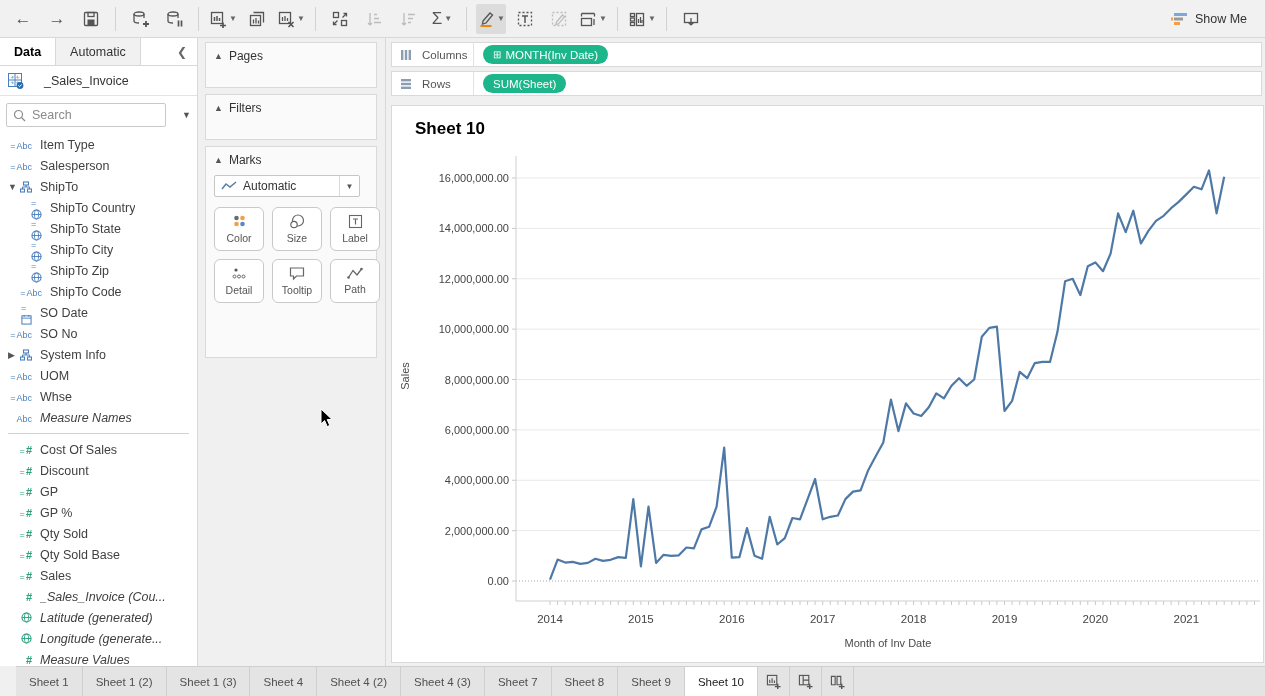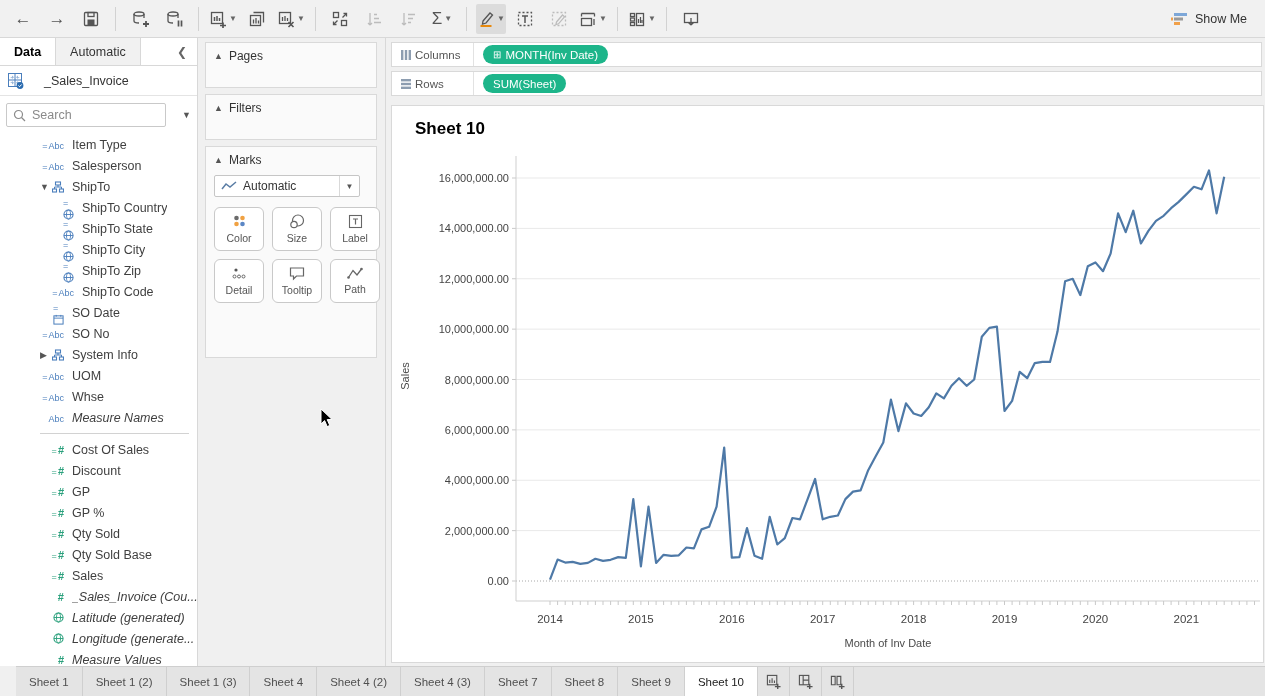--- a/index.html
+++ b/index.html
@@ -31,21 +31,21 @@
     color:#666; font-size:12px; }
   #datasource-row { height:30px; display:flex; align-items:center; gap:20px; padding:0 8px;
     border-bottom:1px solid #e4e4e4; font-size:12.5px; color:#333; }
   #search-row { height:38px; display:flex; align-items:center; padding:0 6px; position:relative; }
   #search-box { width:160px; height:24px; border:1px solid #c9c9c9; border-radius:2px; background:#fff;
     display:flex; align-items:center; padding:0 6px; gap:6px; }
   #search-input { border:none; outline:none; width:110px; font-size:12.5px; color:#333;
     font-family:"Liberation Sans",sans-serif; background:transparent; }
   #search-input::placeholder { color:#8a8a8a; }
   #search-menu-arrow { position:absolute; right:6px; color:#555; font-size:9px; }
-  #field-list { font-size:12.5px; color:#3f3f3f;margin-left:32px; }
+  #field-list { font-size:12.5px; color:#3f3f3f; }
   .field-row { height:21px; display:flex; align-items:center; }
   .field-icon { width:40px; display:flex; justify-content:flex-end; padding-right:8px; align-items:center; }
   .field-row.child .field-icon { width:50px; }
   .field-expander { position:absolute; left:8px; font-size:9px; color:#555; }
   .field-label { white-space:nowrap; overflow:hidden; }
   .field-label.italic { font-style:italic; }
   .blue { color:#4a7ebc; } .green { color:#2aa07c; }
   .eq-prefix { font-size:9px; margin-right:1px; }
   .abc-txt { font-size:9px; letter-spacing:0; }
   .num-txt { font-size:11px; font-weight:bold; }
@@ -67,21 +67,21 @@
   .mark-btn { width:50px; height:44px; background:#fff; border:1px solid #c9c9c9; border-radius:6px;
     display:flex; flex-direction:column; align-items:center; justify-content:center; gap:3px;
     font-size:10.5px; color:#555; }
 
   
   #right-area { position:absolute; left:385px; top:38px; width:880px; height:628px; background:#f0f0f0;
     border-left:1px solid #d8d8d8; }
   .shelf { position:absolute; left:5px; width:871px; height:25px; background:#fff; border:1px solid #d9d9d9;
     display:flex; align-items:center; }
   #shelf-columns { top:4px; } #shelf-rows { top:33px; }
-  .shelf-label { width:82px; display:flex; align-items:center; gap:3px; padding-left:8px; font-size:11.5px;
+  .shelf-label { width:82px; display:flex; align-items:center; gap:10px; padding-left:8px; font-size:11.5px;
     color:#555; height:100%; border-right:1px solid #e2e2e2; }
   .pill { height:19px; border-radius:10px; display:flex; align-items:center; padding:0 10px; margin-left:9px;
     color:#fff; font-size:11.5px; gap:4px; }
   .pill .pill-ic { font-size:10px; line-height:1; }
 
   #worksheet { position:absolute; left:5px; top:67px; width:873px; height:558px; background:#fff;
     border:1px solid #d9d9d9; }
   #sheet-title { position:absolute; left:23px; top:13px; font-size:17px; font-weight:bold; color:#000; }
   #chart-svg { position:absolute; left:0; top:0; }
 

